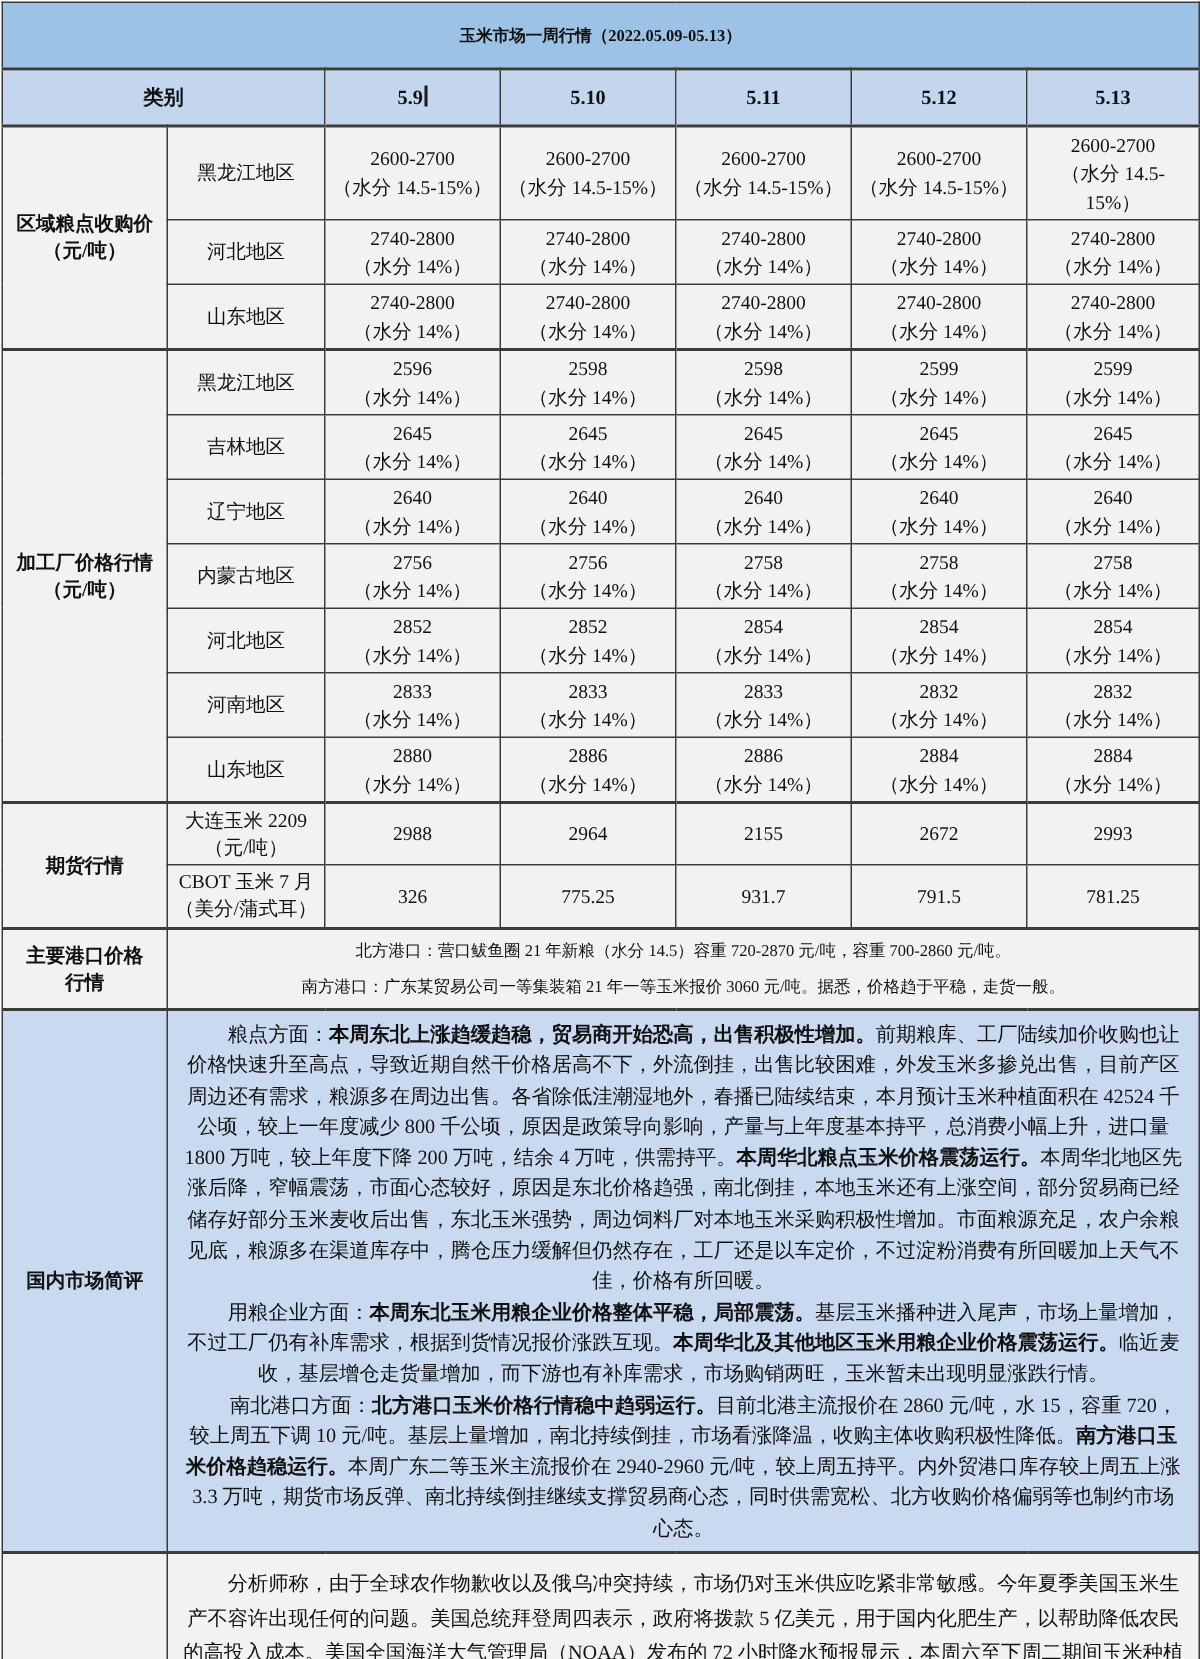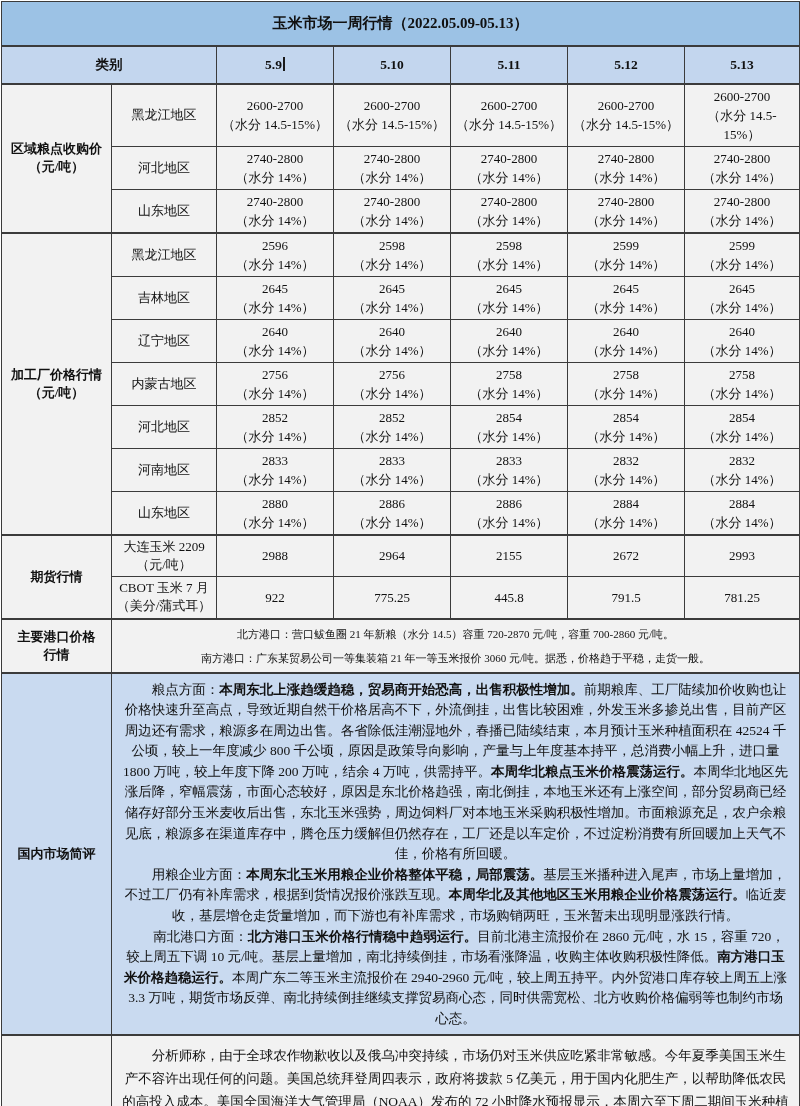--- a/index.html
+++ b/index.html
@@ -2,21 +2,21 @@
 <html><head>
 <meta charset="utf-8">
 <style>
   html,body{margin:0;padding:0;background:#ffffff;}
   body{font-family:"Liberation Serif","DejaVu Serif",serif;color:#111;}
   .page{width:800px;height:1106px;box-sizing:border-box;background:#fff;overflow:hidden;}
   table.market{width:798px;margin:1px;border-collapse:collapse;table-layout:fixed;}
   table.market td{border:1px solid #3b3b3b;box-sizing:border-box;padding:2px 4px;
                   text-align:center;vertical-align:middle;font-size:13px;background:#f2f2f2;
                   overflow:hidden;}
-  tr.title-row td{background:#9cc2e5;font-weight:bold;font-size:15px;height:44px;border-bottom-width:2px;}
+  tr.title-row td{background:#9cc2e5;font-weight:bold;font-size:11px;height:44px;border-bottom-width:2px;}
   tr.header-row td{background:#c3d6ee;font-weight:bold;font-size:13.5px;height:38px;border-bottom-width:2px;text-align:center;}
   td.sec-label{font-weight:bold;background:#f2f2f2;font-size:13px;line-height:18px;}
   td.row-label{background:#f2f2f2;font-size:13px;line-height:18px;margin-left:42px;}
   td.val-cell{font-size:13px;line-height:19px;}
   tr.h-sec1 td{height:40px;}
   tr.h-sec2 td{height:43px;}
   tr.h-fut td{height:42px;}
   tr.port-row td{height:40px;}
   td.text-cell{text-align:left;background:#f2f2f2;padding:4px 8px;}
   tr.port-row td.text-cell{font-size:11px;line-height:24px;}
@@ -341,27 +341,27 @@
           <td class="val-cell">
             <div>2993</div>
           </td>
         </tr>
         <tr class="h-fut">
           <td class="row-label">
             <div>CBOT 玉米 7 月</div>
             <div>（美分/蒲式耳）</div>
           </td>
           <td class="val-cell">
-            <div>922</div>
+            <div>326</div>
           </td>
           <td class="val-cell">
             <div>775.25</div>
           </td>
           <td class="val-cell">
-            <div>445.8</div>
+            <div>931.7</div>
           </td>
           <td class="val-cell">
             <div>791.5</div>
           </td>
           <td class="val-cell">
             <div>781.25</div>
           </td>
         </tr>
       </tbody>
 

